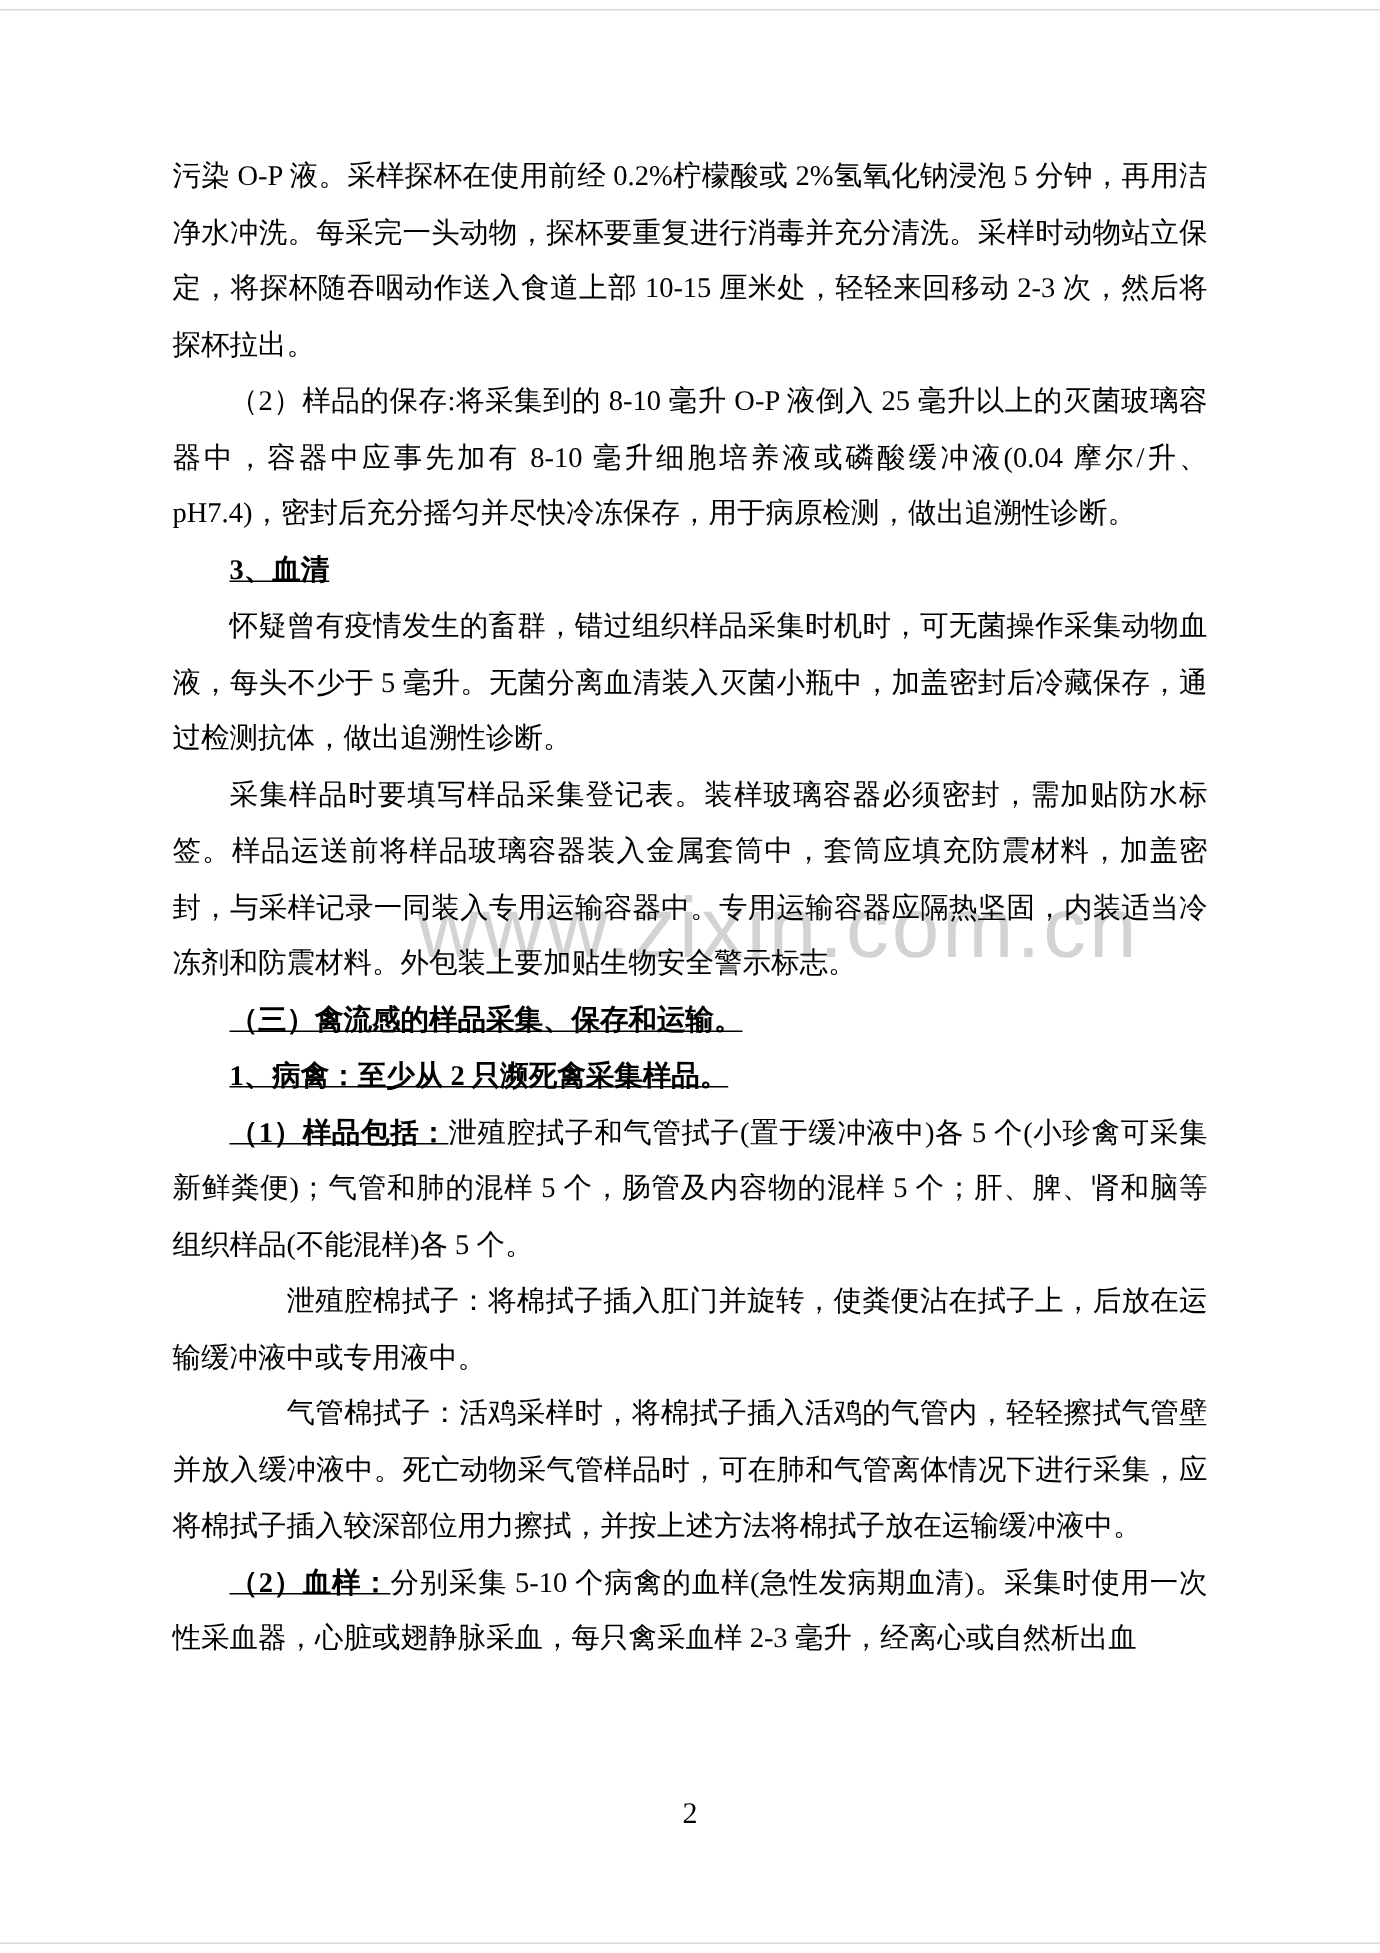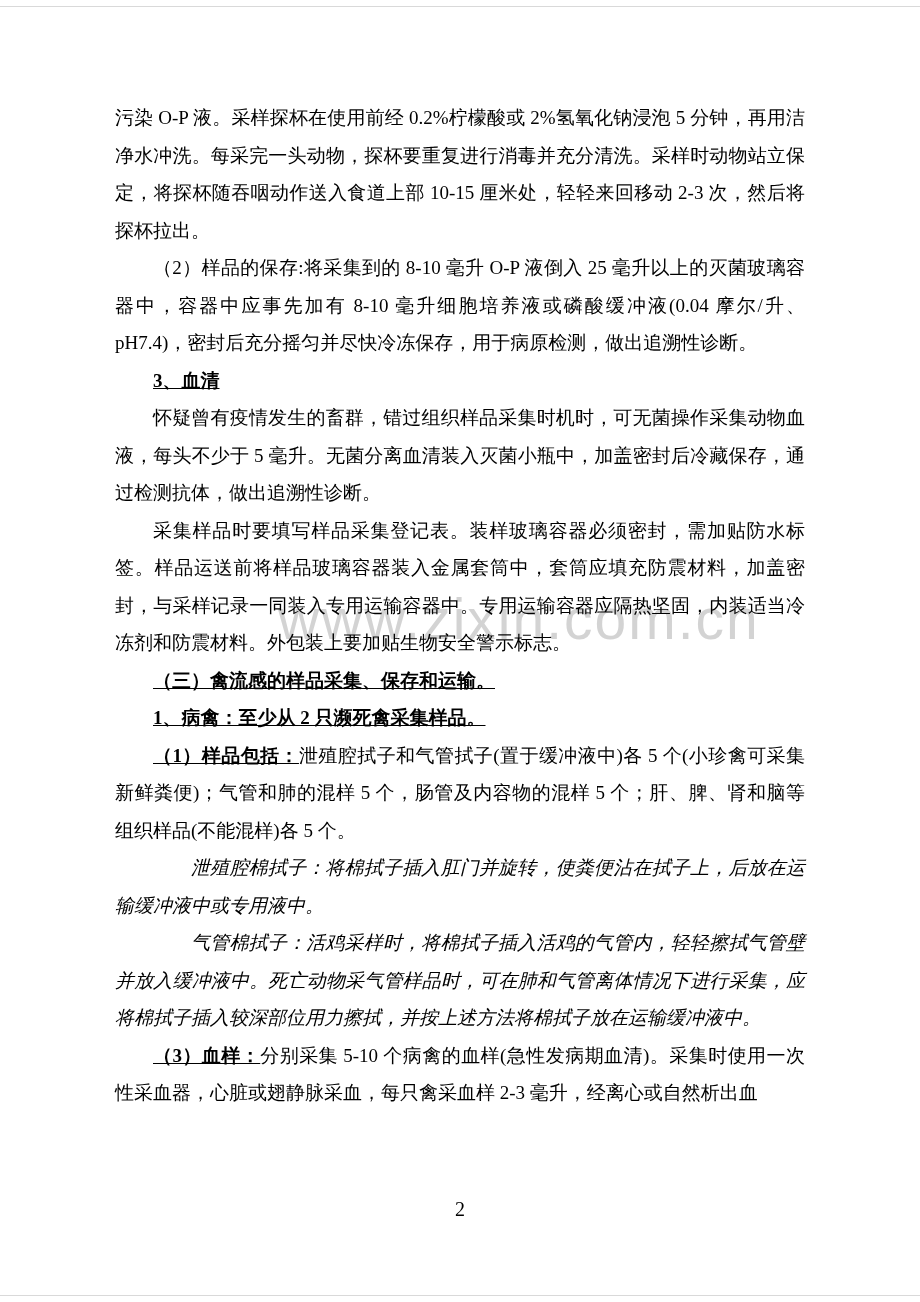--- a/index.html
+++ b/index.html
@@ -53,21 +53,21 @@
       line-height: 37.5px;
       text-align: justify;
       text-justify: inter-ideograph;
     }
     .para {
       margin: 0;
       padding: 0;
       text-indent: 2em;
     }
     .para.indent-none { text-indent: 0; }
-    .para.indent-deep { text-indent: 4em; font-style: italic; }
+    .para.indent-deep { text-indent: 4em; }
     .run { font-weight: normal; }
     .run.bold { font-weight: bold; text-decoration: underline; }
 
     .page-number {
       position: absolute;
       left: 0;
       right: 0;
       top: 1198px;
       text-align: center;
       font-size: 20px;
@@ -86,19 +86,19 @@
       <p class="para indent-none"><span class="run">污染 O-P 液。采样探杯在使用前经 0.2%柠檬酸或 2%氢氧化钠浸泡 5 分钟，再用洁净水冲洗。每采完一头动物，探杯要重复进行消毒并充分清洗。采样时动物站立保定，将探杯随吞咽动作送入食道上部 10-15 厘米处，轻轻来回移动 2-3 次，然后将探杯拉出。</span></p>
       <p class="para indent-normal"><span class="run">（2）样品的保存:将采集到的 8-10 毫升 O-P 液倒入 25 毫升以上的灭菌玻璃容器中，容器中应事先加有 8-10 毫升细胞培养液或磷酸缓冲液(0.04 摩尔/升、pH7.4)，密封后充分摇匀并尽快冷冻保存，用于病原检测，做出追溯性诊断。</span></p>
       <p class="para indent-normal"><span class="run bold">3、血清</span></p>
       <p class="para indent-normal"><span class="run">怀疑曾有疫情发生的畜群，错过组织样品采集时机时，可无菌操作采集动物血液，每头不少于 5 毫升。无菌分离血清装入灭菌小瓶中，加盖密封后冷藏保存，通过检测抗体，做出追溯性诊断。</span></p>
       <p class="para indent-normal"><span class="run">采集样品时要填写样品采集登记表。装样玻璃容器必须密封，需加贴防水标签。样品运送前将样品玻璃容器装入金属套筒中，套筒应填充防震材料，加盖密封，与采样记录一同装入专用运输容器中。专用运输容器应隔热坚固，内装适当冷冻剂和防震材料。外包装上要加贴生物安全警示标志。</span></p>
       <p class="para indent-normal"><span class="run bold">（三）禽流感的样品采集、保存和运输。</span></p>
       <p class="para indent-normal"><span class="run bold">1、病禽：至少从 2 只濒死禽采集样品。</span></p>
       <p class="para indent-normal"><span class="run bold">（1）样品包括：</span><span class="run">泄殖腔拭子和气管拭子(置于缓冲液中)各 5 个(小珍禽可采集新鲜粪便)；气管和肺的混样 5 个，肠管及内容物的混样 5 个；肝、脾、肾和脑等组织样品(不能混样)各 5 个。</span></p>
       <p class="para indent-deep"><span class="run">泄殖腔棉拭子：将棉拭子插入肛门并旋转，使粪便沾在拭子上，后放在运输缓冲液中或专用液中。</span></p>
       <p class="para indent-deep"><span class="run">气管棉拭子：活鸡采样时，将棉拭子插入活鸡的气管内，轻轻擦拭气管壁并放入缓冲液中。死亡动物采气管样品时，可在肺和气管离体情况下进行采集，应将棉拭子插入较深部位用力擦拭，并按上述方法将棉拭子放在运输缓冲液中。</span></p>
-      <p class="para indent-normal"><span class="run bold">（3）血样：</span><span class="run">分别采集 5-10 个病禽的血样(急性发病期血清)。采集时使用一次性采血器，心脏或翅静脉采血，每只禽采血样 2-3 毫升，经离心或自然析出血</span></p>
+      <p class="para indent-normal"><span class="run bold">（2）血样：</span><span class="run">分别采集 5-10 个病禽的血样(急性发病期血清)。采集时使用一次性采血器，心脏或翅静脉采血，每只禽采血样 2-3 毫升，经离心或自然析出血</span></p>
     </div>
 
   <div class="page-number">2</div>
 
   <div class="page-boundary bottom"></div>
 </div>
 
 </body></html>

